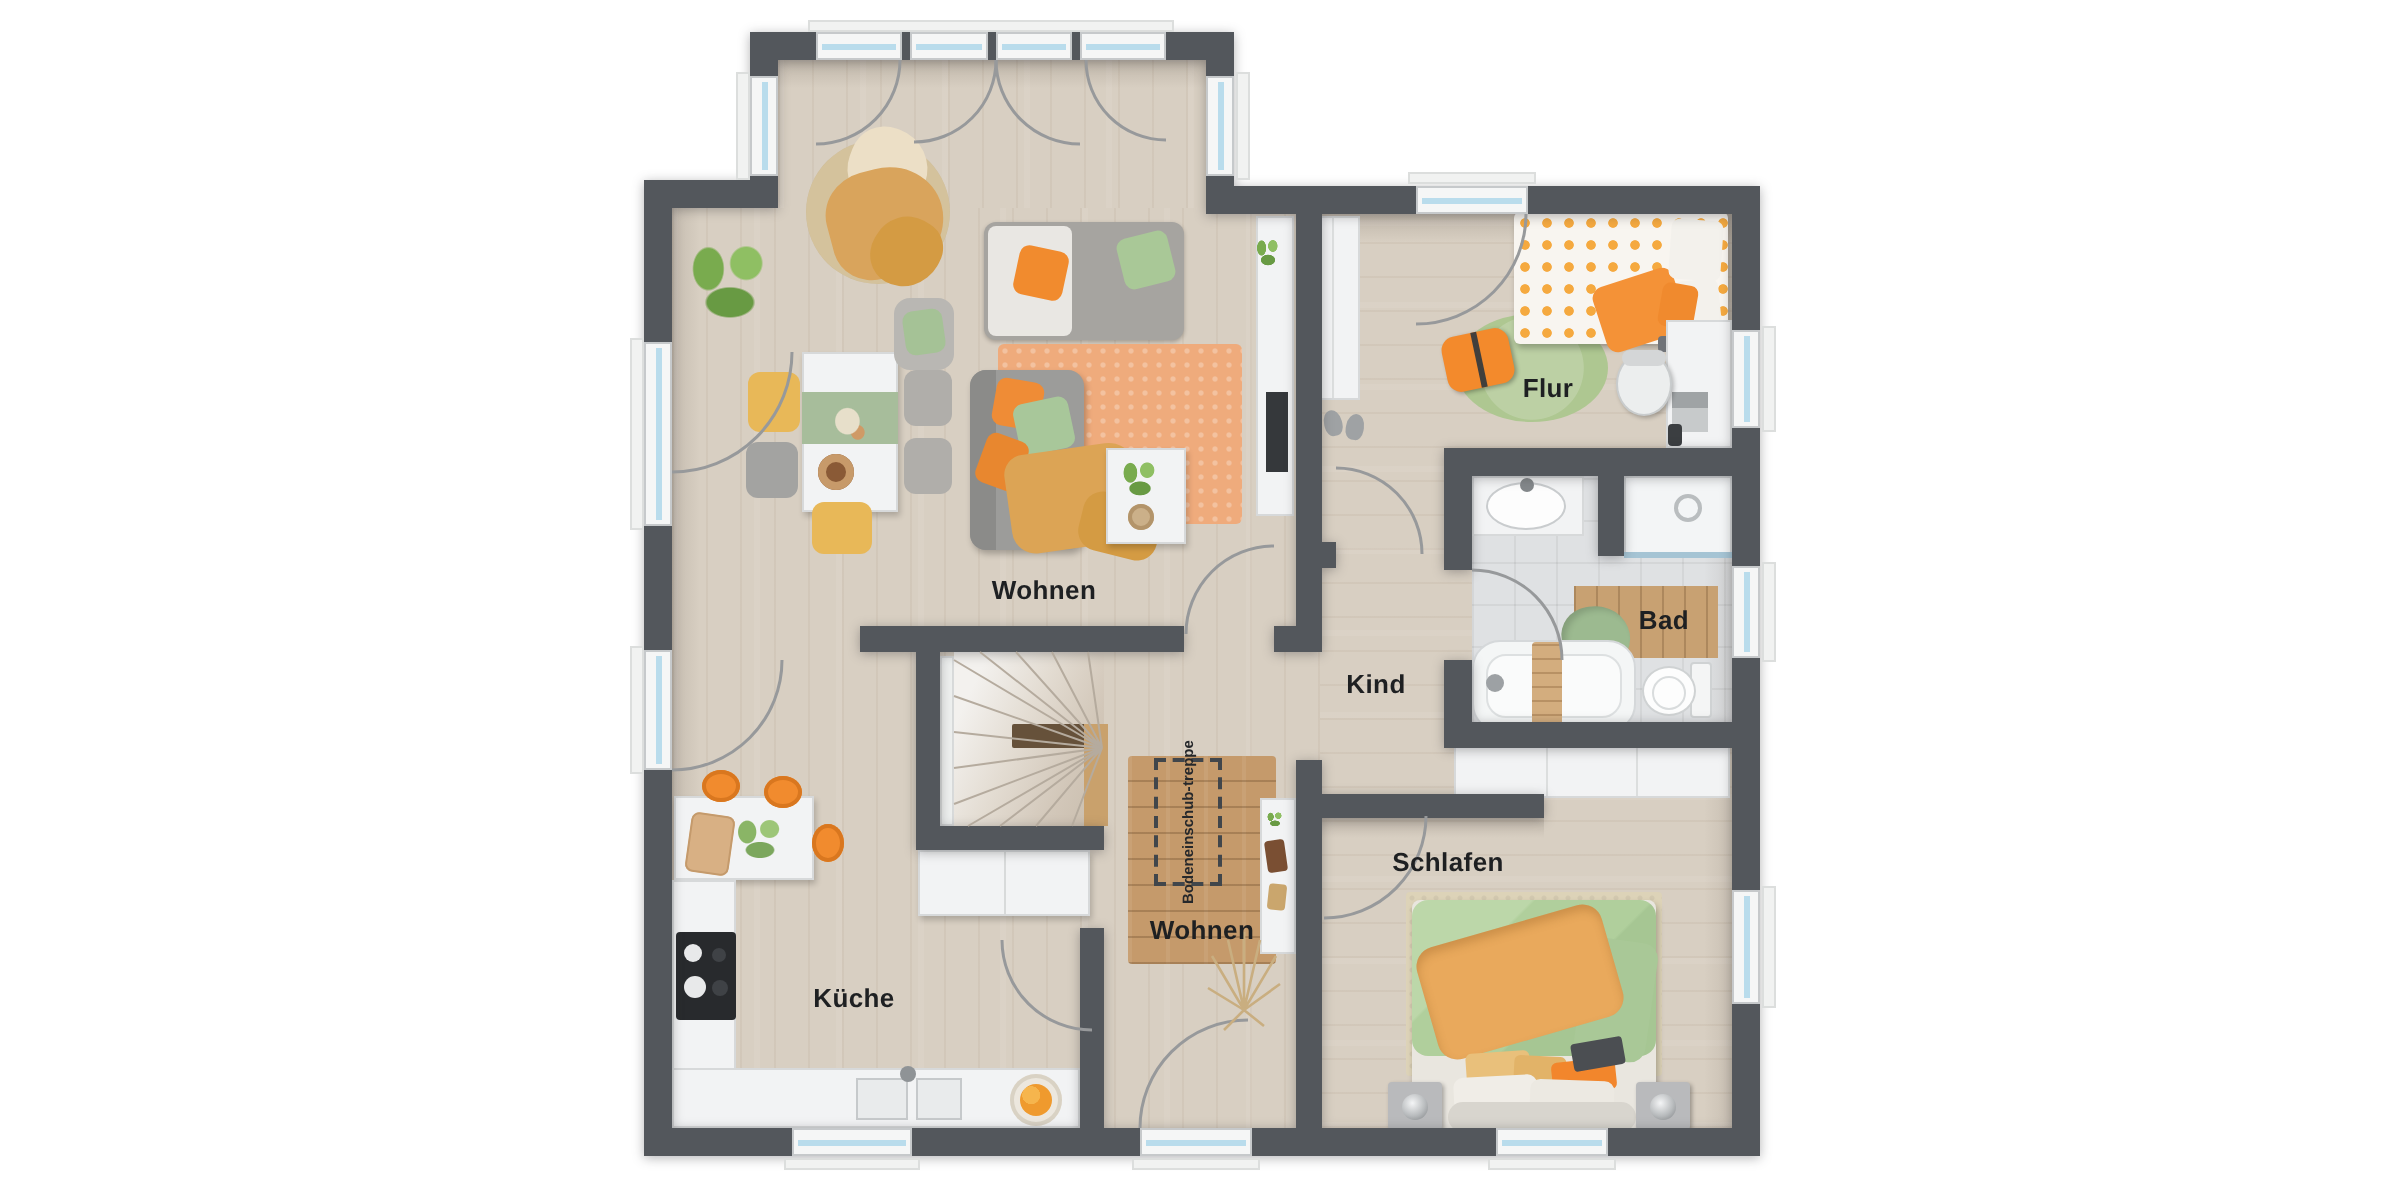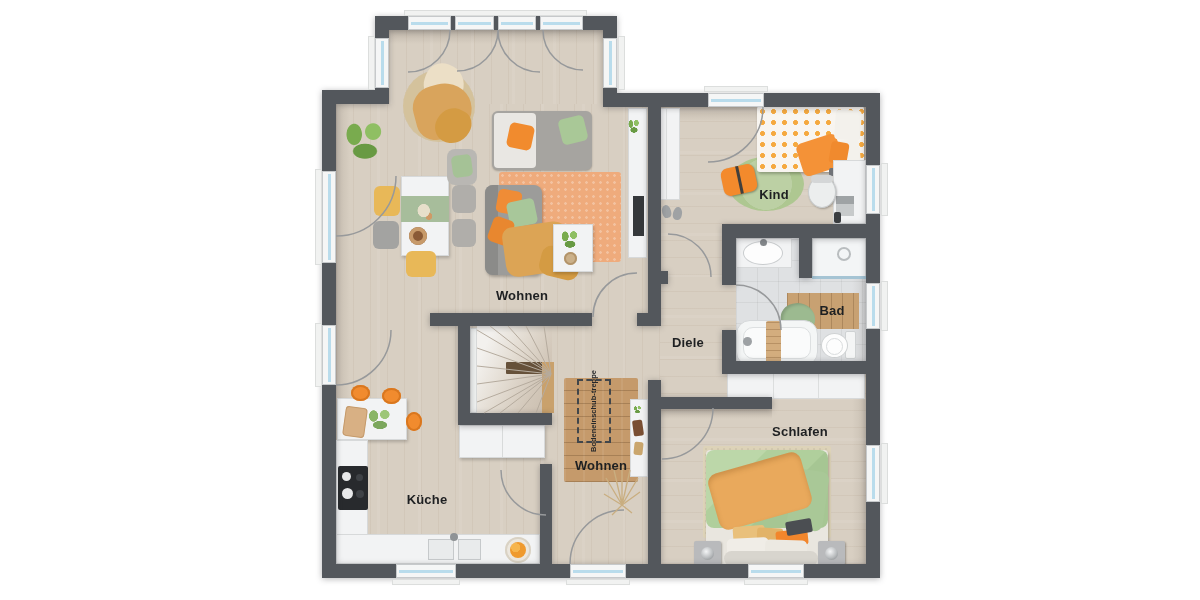--- a/index.html
+++ b/index.html
@@ -300,18 +300,18 @@
   <div class="a" style="left:577px;top:379px;width:34px;height:64px;border:2px dashed #41464b">
     <div class="vtext">
       <span>Bodeneinschub-</span>
       <span>treppe</span>
     </div>
   </div>
 
   <div class="lbl" style="left:522px;top:295px">Wohnen</div>
   <div class="lbl" style="left:427px;top:499px">Küche</div>
   <div class="lbl" style="left:601px;top:465px">Wohnen</div>
-  <div class="lbl" style="left:688px;top:342px">Diele</div>
-  <div class="lbl" style="left:774px;top:194px">Kind</div>
+  <div class="lbl" style="left:688px;top:342px">Kind</div>
+  <div class="lbl" style="left:774px;top:194px">Flur</div>
   <div class="lbl" style="left:832px;top:310px">Bad</div>
-  <div class="lbl" style="left:800px;top:431px">Schlafen</div>
+  <div class="lbl" style="left:724px;top:431px">Schlafen</div>
 
 </div>
 
 </body></html>

